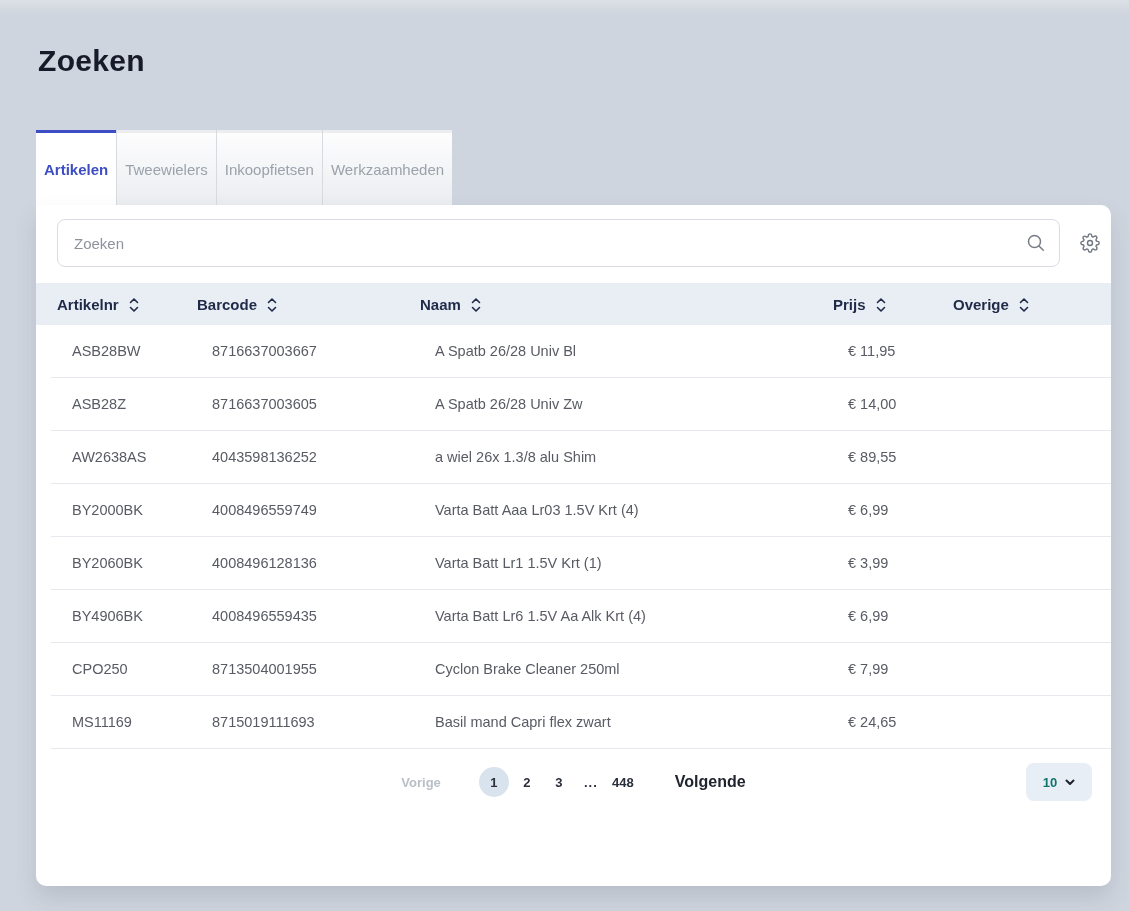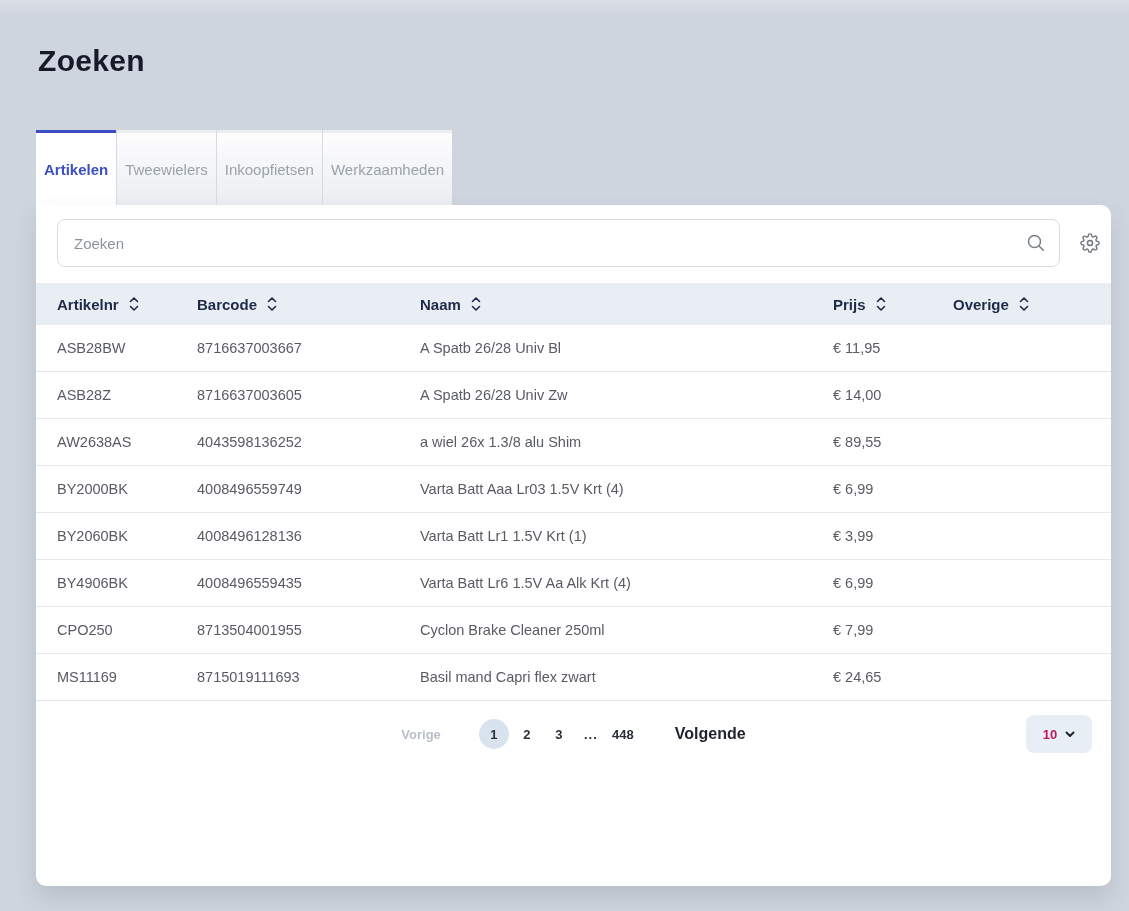--- a/index.html
+++ b/index.html
@@ -59,48 +59,48 @@
   .gear-btn { margin-left: 18px; display: flex; cursor: pointer; padding: 2px; }
 
   
   .thead, .tr {
     display: grid;
     grid-template-columns: 140px 223px 413px 120px 1fr;
     align-items: center; padding-left: 21px;
   }
   .thead { margin-top: 16px; height: 42px; background: var(--table-header-background, #e9eef5); }
   .th {
-    display: flex; align-items: center; gap: 10px;
+    display: flex; align-items: flex-end; gap: 10px;
     font-size: 15px; font-weight: 700; color: var(--header-text, #1e2a47); cursor: pointer;
   }
   .th .sort-icon { color: var(--header-text, #1e2a47); display: block; }
   .tr {
-    height: 47px; border-bottom: 1px solid #e5e8ec;
-    font-size: 14.5px; color: var(--cell-text, #585b63); cursor: pointer;
+    height: 53px; border-bottom: 1px solid #e5e8ec;
+    font-size: 14.5px; color: var(--cell-text, #585b63); cursor: pointer; margin-left: 15px;
   }
   .td { overflow: hidden; text-overflow: ellipsis; white-space: nowrap; padding-right: 12px; }
 
   
   .pager { position: relative; height: 66px; display: flex; align-items: center; justify-content: center; }
   .pager-group { display: flex; align-items: center; gap: 38px; }
   .prev { font-size: 13px; font-weight: 600; color: #b9bfc7; cursor: default; }
   .next { font-size: 16px; font-weight: 700; color: #20242f; cursor: pointer; }
   .pages { display: flex; align-items: center; gap: 4px; }
   .page {
     min-width: 28px; height: 30px; display: flex; align-items: center; justify-content: center;
     font-size: 13px; font-weight: 700; color: #2a2f3c; border-radius: 50%; cursor: pointer;
   }
   .page.active { background: var(--active-page-background, #d9e3ee); width: 30px; }
   .page.ellipsis { cursor: default; letter-spacing: 1px; }
   .page-size {
     position: absolute; right: 19px; top: 50%; transform: translateY(-50%);
     width: 66px; height: 38px; border-radius: 8px;
     background: var(--page-size-background, #e8eef6);
     display: flex; align-items: center; justify-content: center; gap: 8px;
-    font-size: 13px; font-weight: 700; color: #be185d; cursor: pointer;
+    font-size: 13px; font-weight: 700; color: #0f766e; cursor: pointer;
   }
 </style>
 </head>
 <body>
 
 <div class="screen">
 
   <h1 class="page-title">Zoeken</h1>
 
   <div class="tabs" id="tabs">

